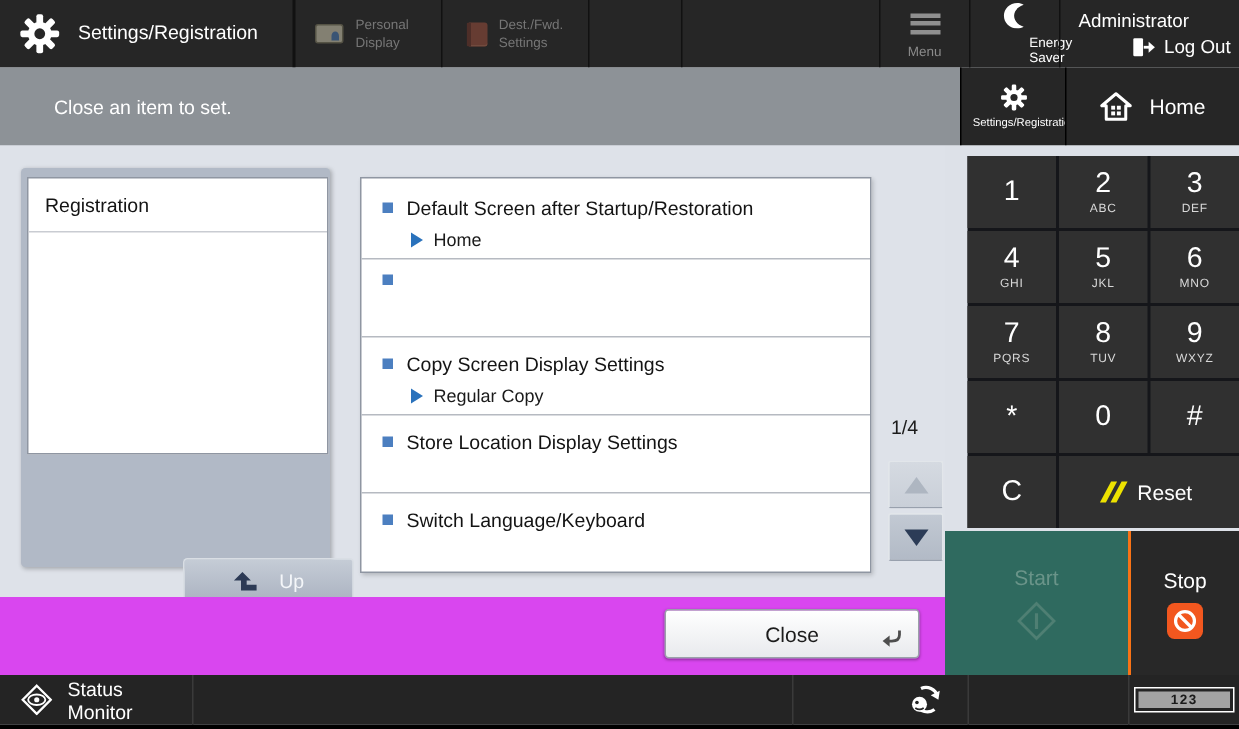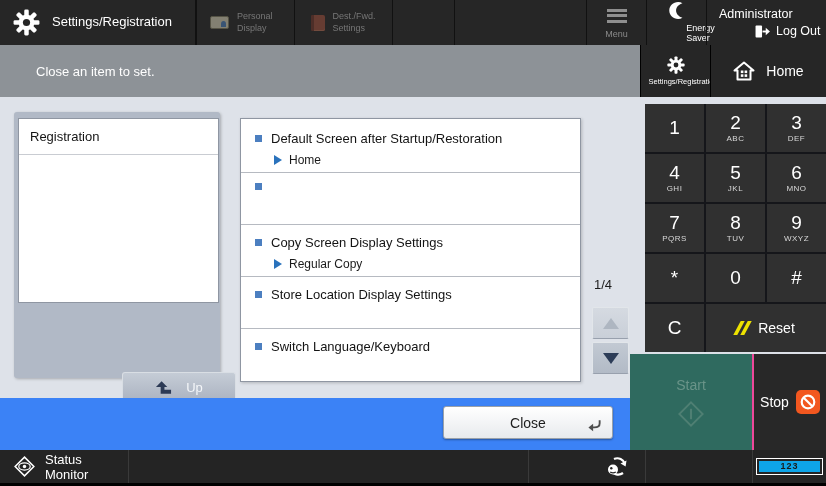--- a/index.html
+++ b/index.html
@@ -49,51 +49,51 @@
   .title-row { display:flex; align-items:center; gap:9px; padding:10px 0 0 14px; font-size:13px; color:#141414; }
   .bullet { width:7px; height:7px; background:#4c7fc0; flex:0 0 7px; }
   .sub { display:flex; align-items:center; gap:7px; padding:7px 0 0 33px; font-size:12px; color:#1a1a1a; }
   .tri { width:0; height:0; border-left:8px solid #2a72bc; border-top:5px solid transparent; border-bottom:5px solid transparent; }
   .page-info { position:absolute; left:580px; top:180px; width:46px; text-align:center; font-size:13px; color:#1c1c1c; }
   .pg-up,.pg-down { position:absolute; left:592px; width:37px; height:32px; display:flex; align-items:center; justify-content:center; border:1px solid #e2e6ea; border-bottom-color:#98a0ad; border-radius:2px; cursor:pointer; }
   .pg-up { top:210px; background:linear-gradient(180deg,#d5dae1,#c9cfd8); }
   .pg-down { top:245px; background:linear-gradient(180deg,#c2c9d3,#b2bac6); }
   .tri-up { width:0; height:0; border-bottom:11px solid #aeb6c1; border-left:8px solid transparent; border-right:8px solid transparent; }
   .tri-down { width:0; height:0; border-top:11px solid #2c3c57; border-left:8px solid transparent; border-right:8px solid transparent; }
-  .gray-strip { position:absolute; left:0; top:301px; width:630px; height:52px; background:#3b82f6; }
+  .gray-strip { position:absolute; left:0; top:301px; width:630px; height:52px; background:#d946ef; }
   .close-btn { position:absolute; left:443px; top:8px; width:170px; height:33px; background:linear-gradient(180deg,#ffffff,#e8eaed); border:1px solid #9aa1a9; border-radius:3px;
     display:flex; align-items:center; justify-content:center; font-size:14px; color:#1c1c1c; font-family:inherit; cursor:pointer; box-shadow:0 1px 2px rgba(0,0,0,.35); }
   .ret-icon { position:absolute; right:10px; bottom:6px; }
 
   
   .sidebar { width:196px; height:353px; display:flex; flex-direction:column; }
   .keypad-wrap { height:257px; background:#dde1e8; padding:7px 0 0 15px; }
   .keypad { display:grid; grid-template-columns:repeat(3,1fr); grid-auto-rows:48px; gap:2px; background:#15161a; width:181px; }
   .key { background:#303030; display:flex; flex-direction:column; align-items:center; justify-content:center; cursor:pointer; }
   .knum { color:#fff; font-size:19px; line-height:1.05; }
   .ksub { color:#d8d8d8; font-size:8px; letter-spacing:.5px; margin-top:1px; }
   .ksub:empty { display:none; }
   .key-reset { grid-column:2/4; flex-direction:row; gap:10px; color:#fff; font-size:14px; }
   .reset-icon { display:flex; gap:3px; }
   .reset-icon i { display:block; width:4px; height:14px; background:#ede200; transform:skewX(-28deg); }
   .startstop { flex:1; display:flex; }
   .start-btn { width:122px; background:#2f6a5f; display:flex; flex-direction:column; align-items:center; justify-content:center; gap:7px; cursor:pointer; }
   .start-label { color:#6a9489; font-size:14px; }
-  .stop-btn { flex:1; background:#282828; border-left:2px solid #ec4899; display:flex; flex-direction:row; align-items:center; justify-content:center; gap:7px; color:#fff; font-size:14px; cursor:pointer; }
+  .stop-btn { flex:1; background:#282828; border-left:2px solid #f97316; display:flex; flex-direction:column; align-items:center; justify-content:center; gap:7px; color:#fff; font-size:14px; cursor:pointer; }
   .stop-icon { width:24px; height:24px; background:#f2571f; border-radius:5px; display:flex; align-items:center; justify-content:center; }
 
   
   .bottombar { height:33px; flex:0 0 33px; background:#242424; display:flex; align-items:stretch; }
   .status-cell { width:128px; display:flex; align-items:center; gap:10px; padding-left:14px; color:#fff; font-size:13px; cursor:pointer; }
   .b-spacer { border-left:1px solid #3a3a3a; }
   .b-sp1 { flex:1; } .b-sp2 { width:107px; }
   .lang-cell { width:117px; border-left:1px solid #3a3a3a; display:flex; align-items:center; justify-content:flex-end; padding-right:16px; cursor:pointer; }
   .counter-cell { width:74px; border-left:1px solid #3a3a3a; display:flex; align-items:center; justify-content:center; cursor:pointer; }
   .counter-box { display:inline-block; border:1px solid #fff; padding:2px; }
-  .counter-box span { display:block; background:#0ea5e9; color:#1a1a1a; font-size:9px; font-weight:bold; letter-spacing:1px; padding:0 21px; line-height:11px; }
+  .counter-box span { display:block; background:#a3a3a3; color:#1a1a1a; font-size:9px; font-weight:bold; letter-spacing:1px; padding:0 21px; line-height:11px; }
   .bottom-strip { height:3px; flex:0 0 3px; background:#000; }
   svg { display:block; }
 </style>
 </head>
 <body>
 
 <div class="screen">
 
   <header class="topbar">
     <div class="brand">

